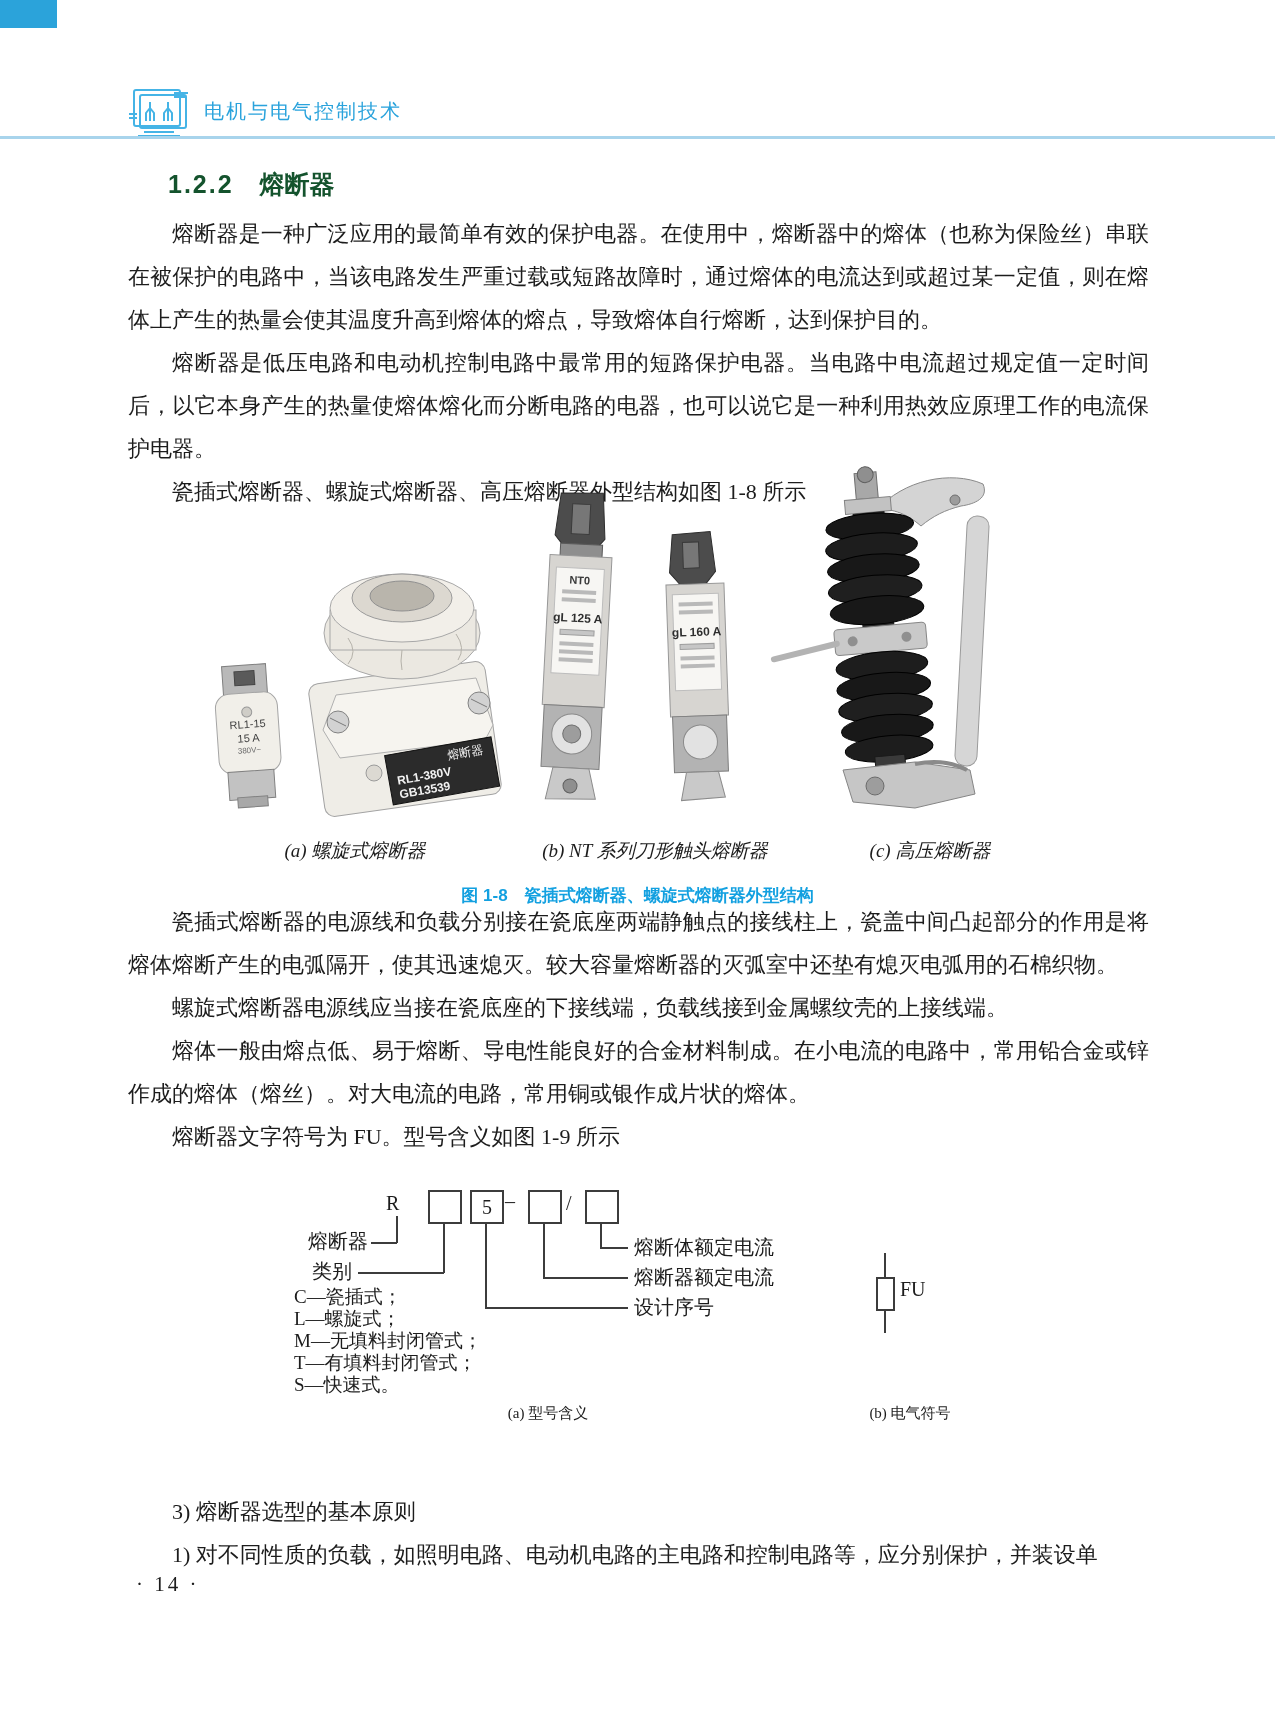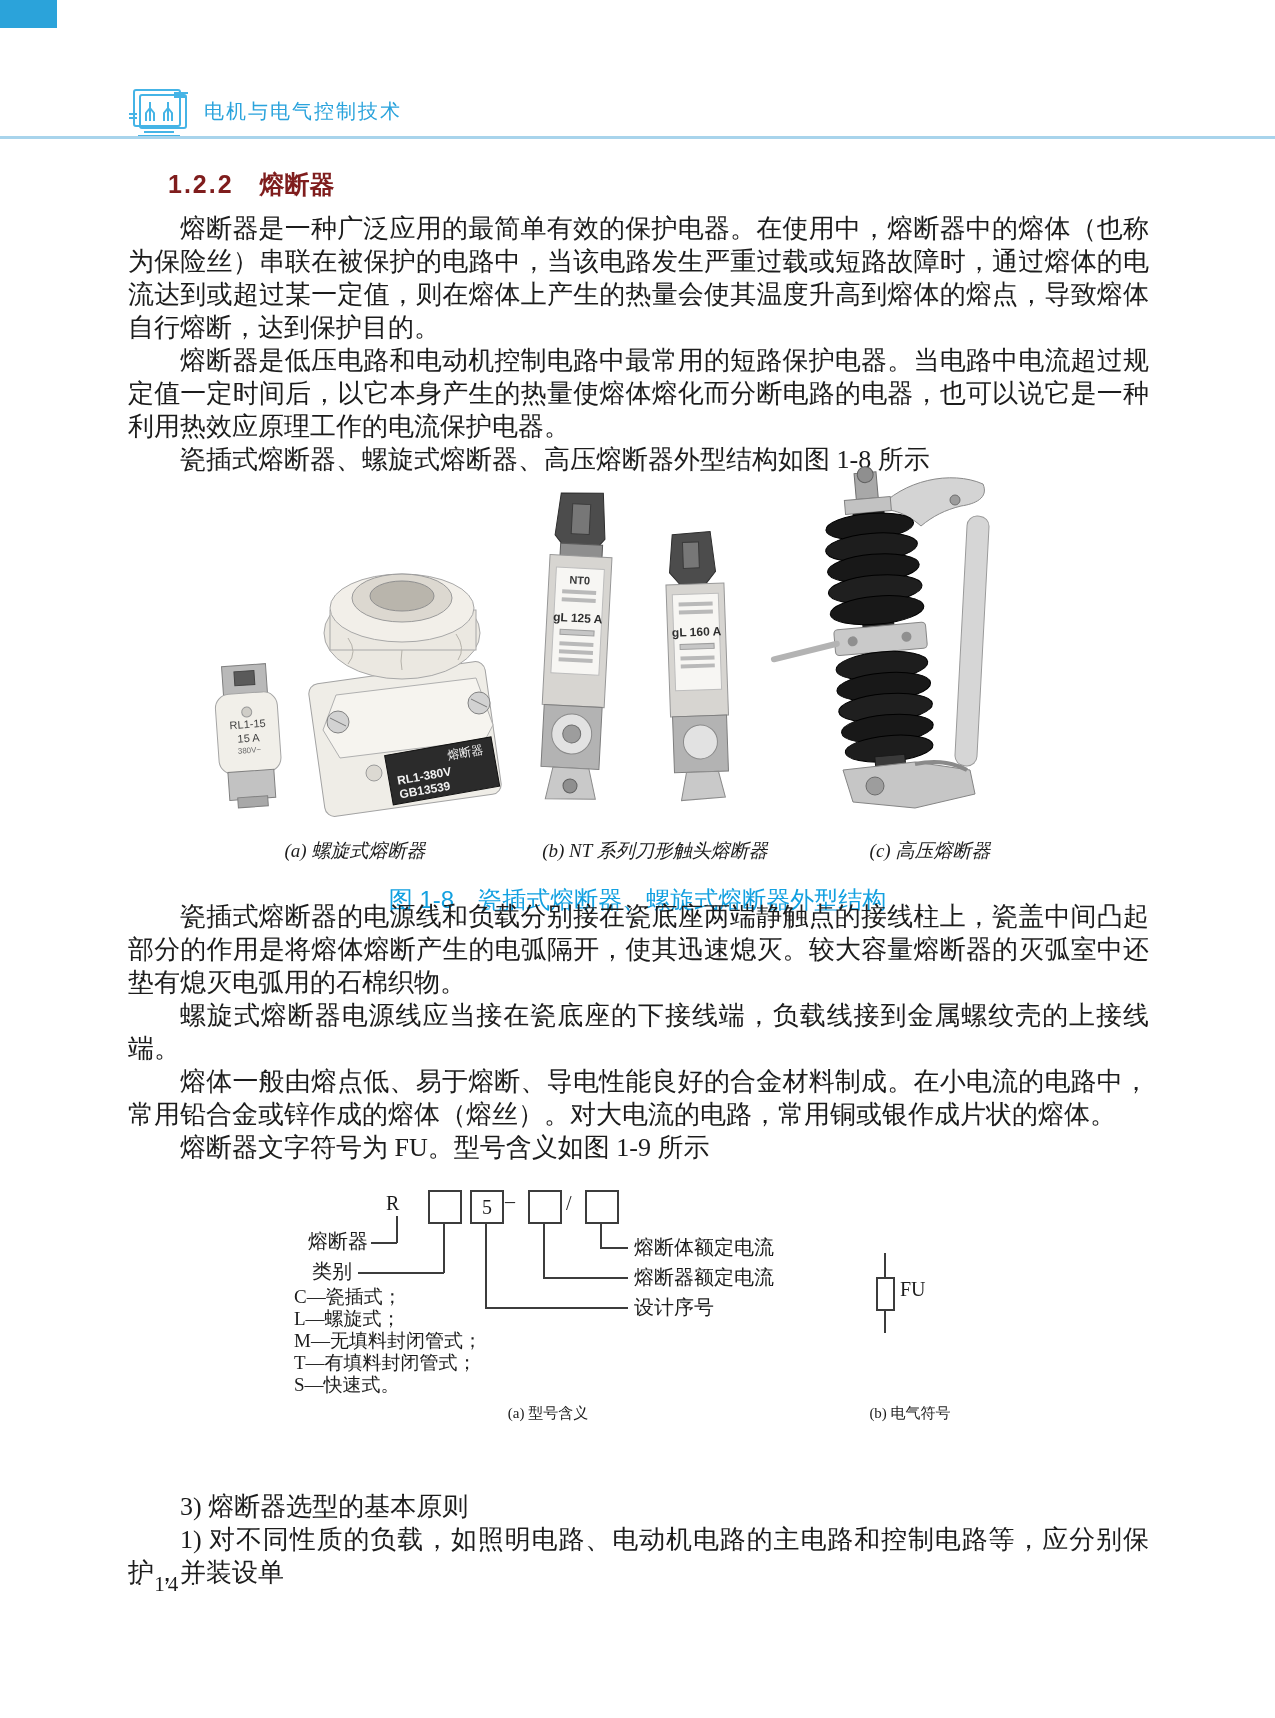--- a/index.html
+++ b/index.html
@@ -6,36 +6,36 @@
   #page{position:relative;width:1275px;height:1718px;background:#ffffff;overflow:hidden;
         font-family:"Liberation Serif","DejaVu Serif",serif;color:#1c1c1c;}
   
   .corner-block{position:absolute;left:0;top:0;width:57px;height:28px;background:#2ba3da;}
   .header-rule{position:absolute;left:0;top:136px;width:1275px;height:3px;background:#a8d4ec;}
   .logo{position:absolute;left:126px;top:84px;width:66px;height:56px;}
   .book-title{position:absolute;left:204px;top:98px;font-family:"Liberation Sans","DejaVu Sans",sans-serif;
               font-weight:normal;font-size:20px;color:#2aa3dc;letter-spacing:2px;}
   
   .section-heading{position:absolute;left:168px;top:168px;font-family:"Liberation Sans","DejaVu Sans",sans-serif;
-                   font-weight:bold;font-size:25px;color:#7f1d1d;}
+                   font-weight:bold;font-size:25px;color:#14532d;}
   .section-heading .num{margin-right:26px;letter-spacing:2px;}
   
-  .flow{position:absolute;left:128px;width:1021px;font-size:26px;line-height:33px;text-align:justify;}
+  .flow{position:absolute;left:128px;width:1021px;font-size:22px;line-height:43px;text-align:justify;}
   .flow p{margin:0;text-indent:2em;}
   #flow-top{top:212px;}
   #flow-mid{top:900px;}
   #flow-bottom{top:1490px;}
   
   #fig8{position:absolute;left:0;top:462px;width:1275px;height:420px;}
   .photo{position:absolute;}
   .photo-caption-row{position:absolute;top:376px;width:1275px;height:26px;font-size:19px;font-style:italic;}
   .photo-caption{position:absolute;text-align:center;}
   .fig-caption{position:absolute;left:0;width:1275px;text-align:center;
-               font-family:"Liberation Sans","DejaVu Sans",sans-serif;font-weight:normal;
-               font-size:24px;color:#12a0e0;}
+               font-family:"Liberation Sans","DejaVu Sans",sans-serif;font-weight:bold;
+               font-size:17px;color:#12a0e0;}
   #fig8-caption{top:884px;}
   #fig9-caption{top:1452px;}
   
   #fig9{position:absolute;left:0;top:1180px;width:1275px;height:268px;font-size:20px;}
   .f9box{position:absolute;top:10px;width:30px;height:30px;border:2px solid #3c3c3c;background:#fff;
          text-align:center;line-height:30px;}
   .f9line{position:absolute;background:#3c3c3c;}
   .f9label{position:absolute;white-space:nowrap;}
   .f9list{position:absolute;left:294px;top:106px;font-size:19px;line-height:22px;}
   .f9list div{white-space:nowrap;}

